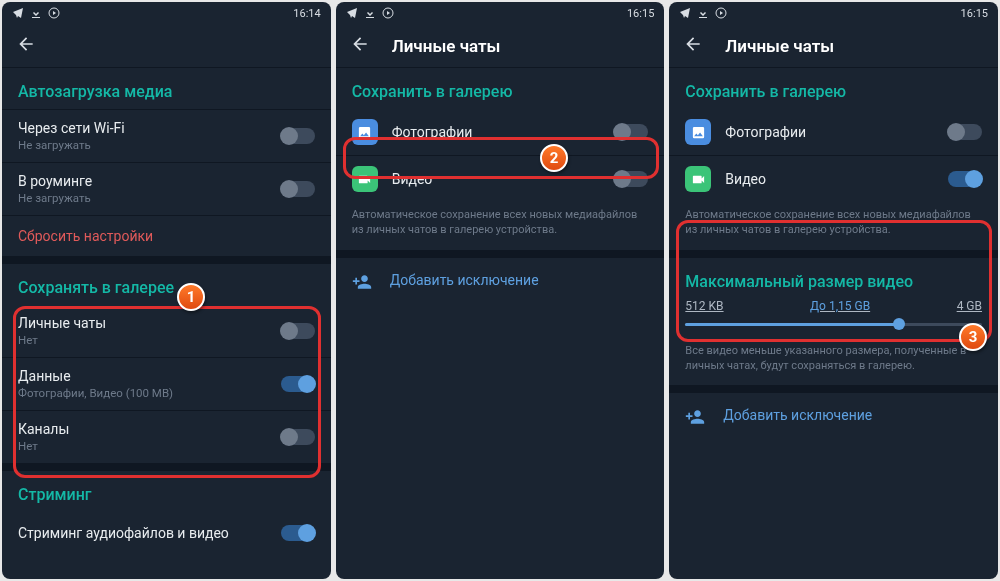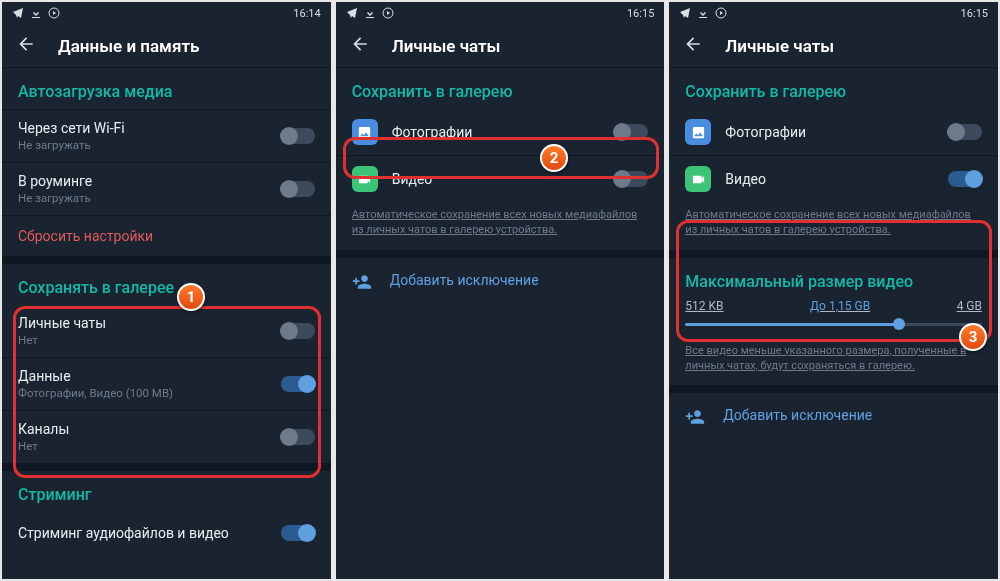--- a/index.html
+++ b/index.html
@@ -5,21 +5,21 @@
   * { margin: 0; padding: 0; box-sizing: border-box; }
   body {
     width: 1000px; height: 581px;
     background: #e8e8e8;
     font-family: -apple-system, BlinkMacSystemFont, "Segoe UI", Roboto, sans-serif;
     display: flex; gap: 5px; padding: 2px;
     position: relative;
   }
   .screen {
     flex: 1; background: #1a2431;
-    border-radius: 0; overflow: hidden;
+    border-radius: 8px; overflow: hidden;
     display: flex; flex-direction: column;
     position: relative;
   }
   .status-bar {
     height: 22px; display: flex; align-items: center;
     justify-content: space-between; padding: 0 10px;
     color: #d8dde3; font-size: 11px;
   }
   .status-icons { display: flex; gap: 6px; align-items: center; }
   .status-icons svg { width: 12px; height: 12px; fill: #d8dde3; }
@@ -59,21 +59,21 @@
     width: 34px; height: 16px; border-radius: 10px;
     background: #3d4a5c; position: relative; cursor: pointer;
   }
   .toggle::after {
     content: ''; position: absolute; width: 18px; height: 18px;
     border-radius: 50%; background: #6e7a8a; top: -1px; left: -1px;
     transition: all .2s;
   }
   .toggle.on { background: #2b5b8f; }
   .toggle.on::after { background: #5ea0e0; left: 17px; }
-  .desc { color: #6e7a8a; font-size: 11px; padding: 6px 16px 12px; line-height: 1.35; text-decoration: underline; }
+  .desc { color: #6e7a8a; font-size: 11px; padding: 6px 16px 12px; line-height: 1.35; }
   .add-row { display: flex; padding: 14px 16px; gap: 18px; cursor: pointer; }
   .add-row svg { width: 20px; height: 20px; fill: #5ea0e0; }
   .add-label { color: #5ea0e0; font-size: 14px; }
   .slider-sec { padding: 0 16px 12px; }
   .slider-vals { display: flex; justify-content: space-between; color: #aeb7c2; font-size: 12px; margin-bottom: 10px; text-decoration: underline; }
   .slider-vals .mid { color: #5ea0e0; }
   .slider { height: 3px; background: #3d4a5c; border-radius: 2px; position: relative; }
   .slider-fill { position: absolute; height: 100%; background: #5ea0e0; border-radius: 2px; left: 0; }
   .slider-thumb { position: absolute; width: 12px; height: 12px; border-radius: 50%; background: #5ea0e0; top: -4.5px; transform: translateX(-50%); cursor: pointer; }
   .highlight {
@@ -107,21 +107,20 @@
         </svg>
     </div>
     <span>16:14</span>
   </div>
   <div class="header">
     <span class="back-btn">
       <svg viewBox="0 0 24 24">
           <path d="M20 11H7.8l5.6-5.6L12 4l-8 8 8 8 1.4-1.4L7.8 13H20z"></path>
         </svg>
     </span>
-    <span class="title">Данные и память</span>
   </div>
   <div class="content">
     <div class="section-title">Автозагрузка медиа</div>
     <div class="divider"></div>
     <div class="row tall">
       <div class="row-text">
         <div class="row-label">Через сети Wi-Fi</div>
         <div class="row-sub">Не загружать</div>
       </div>
       <div class="toggle"></div>

